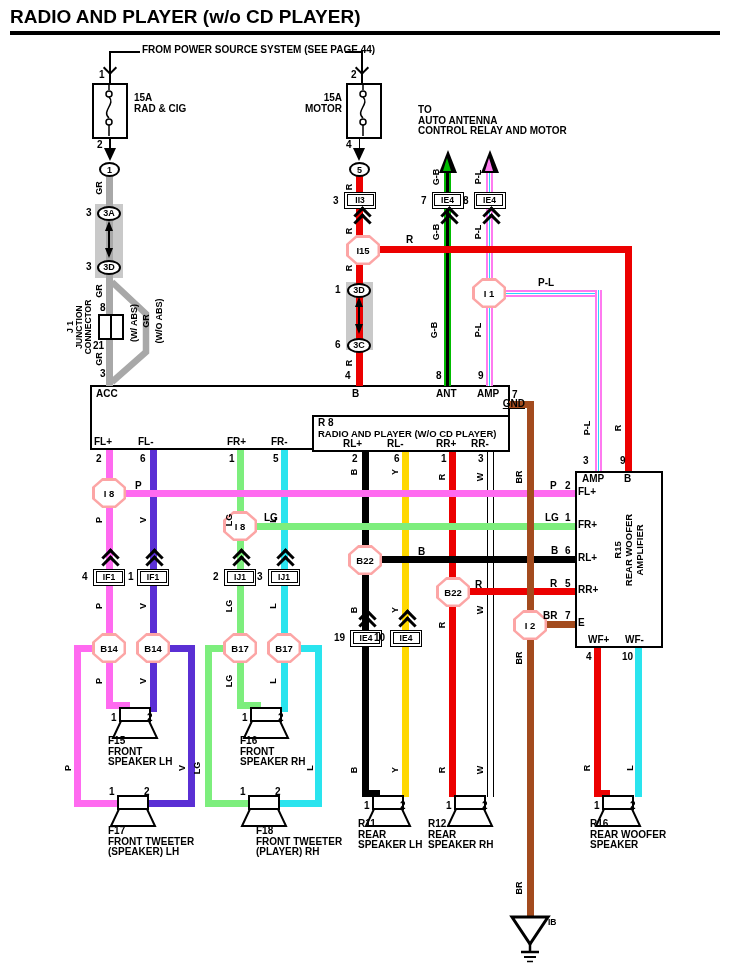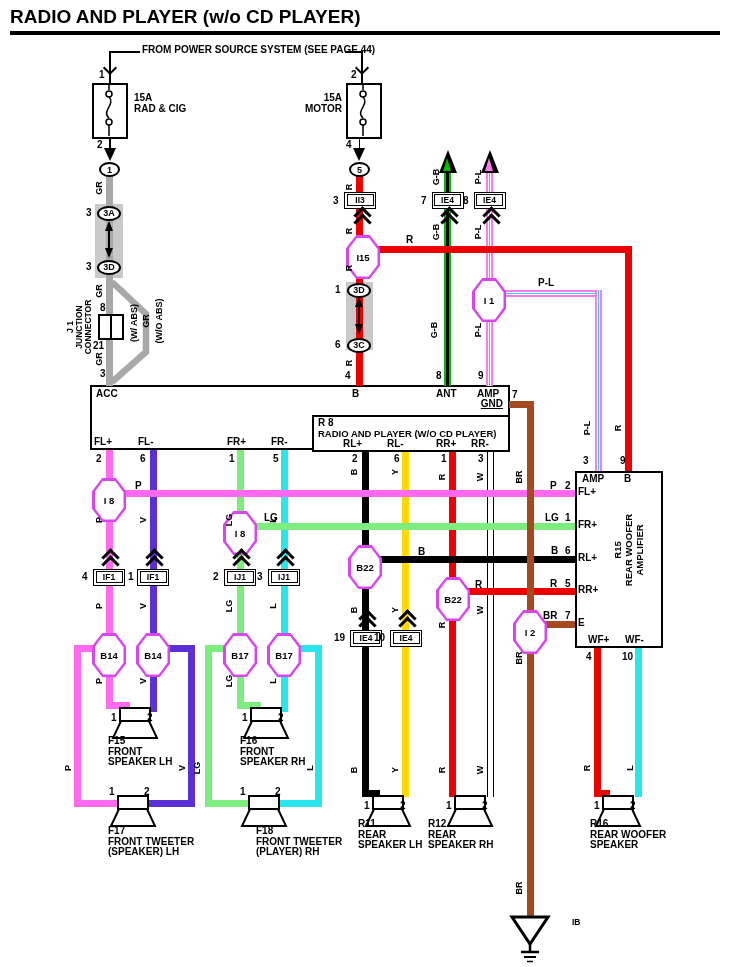--- a/index.html
+++ b/index.html
@@ -19,21 +19,21 @@
   .c-v{background:#5a2fd4;}
   .c-lg{background:#7dee7d;}
   .c-l{background:#2ae4ee;}
   .c-b{background:#000;}
   .c-y{background:#ffd800;}
   .c-br{background:#a34b1e;}
   .c-w{background:#fff;border-left:1.5px solid #000;border-right:1.5px solid #000;box-sizing:border-box;}
   .c-gb{background:linear-gradient(to right,#00bc00 0 30%,#000 30% 70%,#00bc00 70% 100%);}
   .c-pl{background:linear-gradient(to right,#ff7af0 0 26%,#fff 26% 36%,#2ad4ff 36% 64%,#fff 64% 74%,#ff7af0 74% 100%);}
   .c-plh{background:linear-gradient(to bottom,#ff7af0 0 26%,#fff 26% 36%,#2ad4ff 36% 64%,#fff 64% 74%,#ff7af0 74% 100%);}
-  .oct{position:absolute;width:34px;height:44px;background:#d946ef;padding:12px;box-sizing:border-box;
+  .oct{position:absolute;width:34px;height:30px;background:#fca5a5;padding:12px;box-sizing:border-box;
        clip-path:polygon(30% 0,70% 0,100% 30%,100% 70%,70% 100%,30% 100%,0 70%,0 30%);}
   .octin{position:absolute;left:2.5px;top:2.5px;right:2.5px;bottom:2.5px;background:#fff;
        clip-path:polygon(30% 0,70% 0,100% 30%,100% 70%,70% 100%,30% 100%,0 70%,0 30%);
        display:flex;align-items:center;justify-content:center;font-weight:bold;font-size:9.5px;}
   .oval{position:absolute;border:2.5px solid #000;border-radius:50%;background:#fff;box-sizing:border-box;
        display:flex;align-items:center;justify-content:center;font-weight:bold;font-size:9px;}
   .cbox{position:absolute;width:32px;height:17px;border:1.5px solid #000;background:#fff;
        padding:1.5px;box-sizing:border-box;}
   .cboxin{width:100%;height:100%;border:1.5px solid #000;box-sizing:border-box;display:flex;
        align-items:center;justify-content:center;font-weight:bold;font-size:8.5px;line-height:8.5px;}
@@ -120,20 +120,25 @@
   <div class="wv c-pl" style="left:486px;top:168px;width:7px;height:218px;"></div>
   <div class="wh c-r" style="left:370px;top:246px;width:262px;height:7px;"></div>
   <div class="wv c-r" style="left:625px;top:246px;width:7px;height:225px;"></div>
   <div class="wh c-plh" style="left:500px;top:290px;width:102px;height:7px;"></div>
   <div class="wv c-pl" style="left:595px;top:290px;width:7px;height:181px;"></div>
 
   <div class="tri tub" style="left:439px;top:150px;"></div>
   <div class="tri tubi" style="left:443px;top:158px;"></div>
   <div class="tri tub" style="left:481px;top:150px;"></div>
   <div class="tri tubi" style="left:485px;top:158px;border-bottom-color:#ff7af0;"></div>
+  <div class="lab tblock" style="left:418px;top:105px;">
+    <div>TO</div>
+    <div>AUTO ANTENNA</div>
+    <div>CONTROL RELAY AND MOTOR</div>
+  </div>
 
   <div class="wv c-p" style="left:106px;top:450px;width:7px;height:259px;"></div>
   <div class="wh c-p" style="left:106px;top:702px;width:24px;height:7px;"></div>
   <div class="wh c-p" style="left:74px;top:645px;width:42px;height:7px;"></div>
   <div class="wv c-p" style="left:74px;top:645px;width:7px;height:162px;"></div>
   <div class="wh c-p" style="left:74px;top:800px;width:48px;height:7px;"></div>
 
   <div class="wv c-v" style="left:150px;top:450px;width:7px;height:262px;"></div>
   <div class="wh c-v" style="left:157px;top:645px;width:38px;height:7px;"></div>
   <div class="wv c-v" style="left:188px;top:645px;width:7px;height:162px;"></div>
@@ -237,21 +242,21 @@
       <div class="octin">I 1</div>
     </div>
   <div class="lab" style="left:538px;top:278px;">P-L</div>
   <div class="lab" style="left:436px;top:371px;">8</div>
   <div class="lab" style="left:478px;top:371px;">9</div>
 
   <div class="lab" style="left:96px;top:389px;">ACC</div>
   <div class="lab" style="left:352px;top:389px;">B</div>
   <div class="lab" style="left:436px;top:389px;">ANT</div>
   <div class="lab" style="left:477px;top:389px;">AMP</div>
-  <div class="lab" style="left:473px;top:399px;width:30px;text-align:right;text-decoration:underline;">GND</div>
+  <div class="lab" style="left:495px;top:399px;width:30px;text-align:right;text-decoration:underline;">GND</div>
   <div class="lab" style="left:512px;top:390px;">7</div>
   <div class="lab" style="left:318px;top:418px;">R 8</div>
   <div class="lab" style="left:318px;top:428.5px;font-size:9.5px;">RADIO AND PLAYER (W/O CD PLAYER)</div>
   <div class="lab" style="left:94px;top:437px;">FL+</div>
   <div class="lab" style="left:138px;top:437px;">FL-</div>
   <div class="lab" style="left:227px;top:437px;">FR+</div>
   <div class="lab" style="left:271px;top:437px;">FR-</div>
   <div class="lab" style="left:343px;top:439px;">RL+</div>
   <div class="lab" style="left:387px;top:439px;">RL-</div>
   <div class="lab" style="left:436px;top:439px;">RR+</div>
@@ -492,15 +497,15 @@
     <div>SPEAKER</div>
   </div>
 
   <svg class="abs" style="left:508px;top:914px;" width="44" height="52">
     <polygon points="4,3 40,3 22,30" fill="#fff" stroke="#000" stroke-width="3"></polygon>
     <line x1="22" y1="30" x2="22" y2="38" stroke="#000" stroke-width="2.5"></line>
     <line x1="13" y1="38" x2="31" y2="38" stroke="#000" stroke-width="2.5"></line>
     <line x1="16" y1="43" x2="28" y2="43" stroke="#000" stroke-width="2"></line>
     <line x1="19" y1="47.5" x2="25" y2="47.5" stroke="#000" stroke-width="1.5"></line>
   </svg>
-  <div class="lab s85" style="left:548px;top:918px;padding-left:24px;">IB</div>
+  <div class="lab s85" style="left:524px;top:918px;padding-left:24px;">IB</div>
 
 </div>
 
 </body></html>

